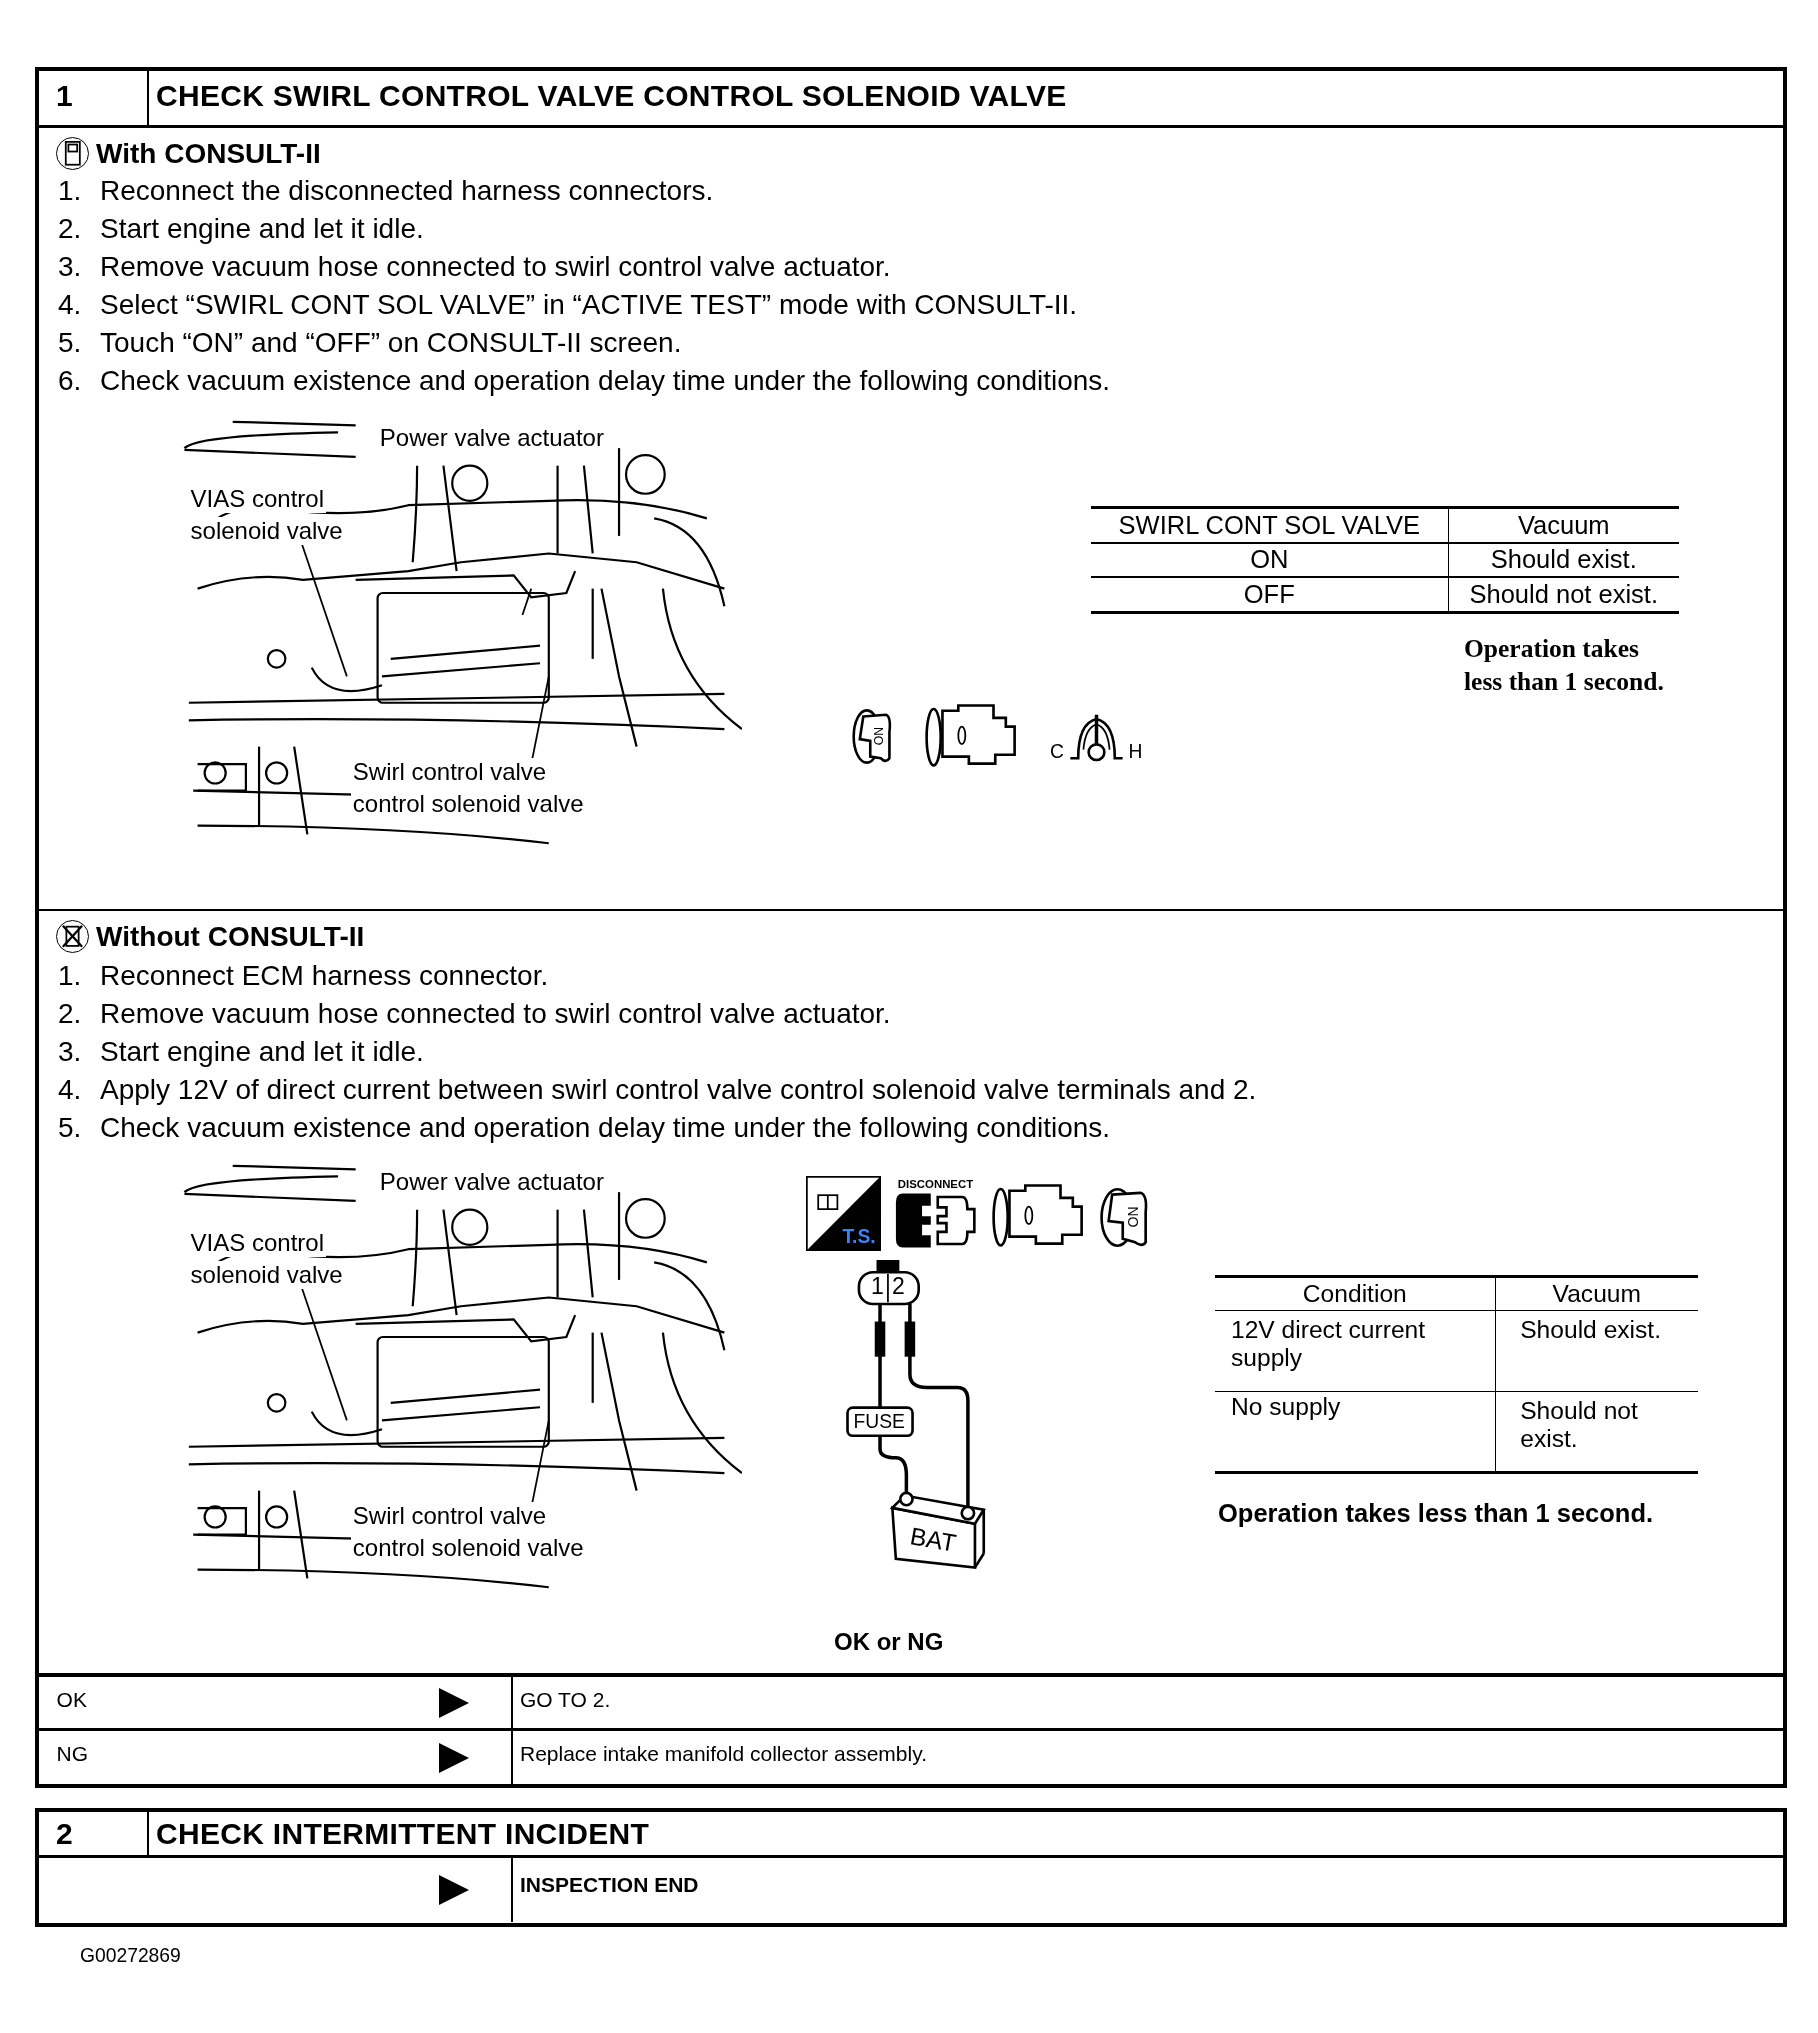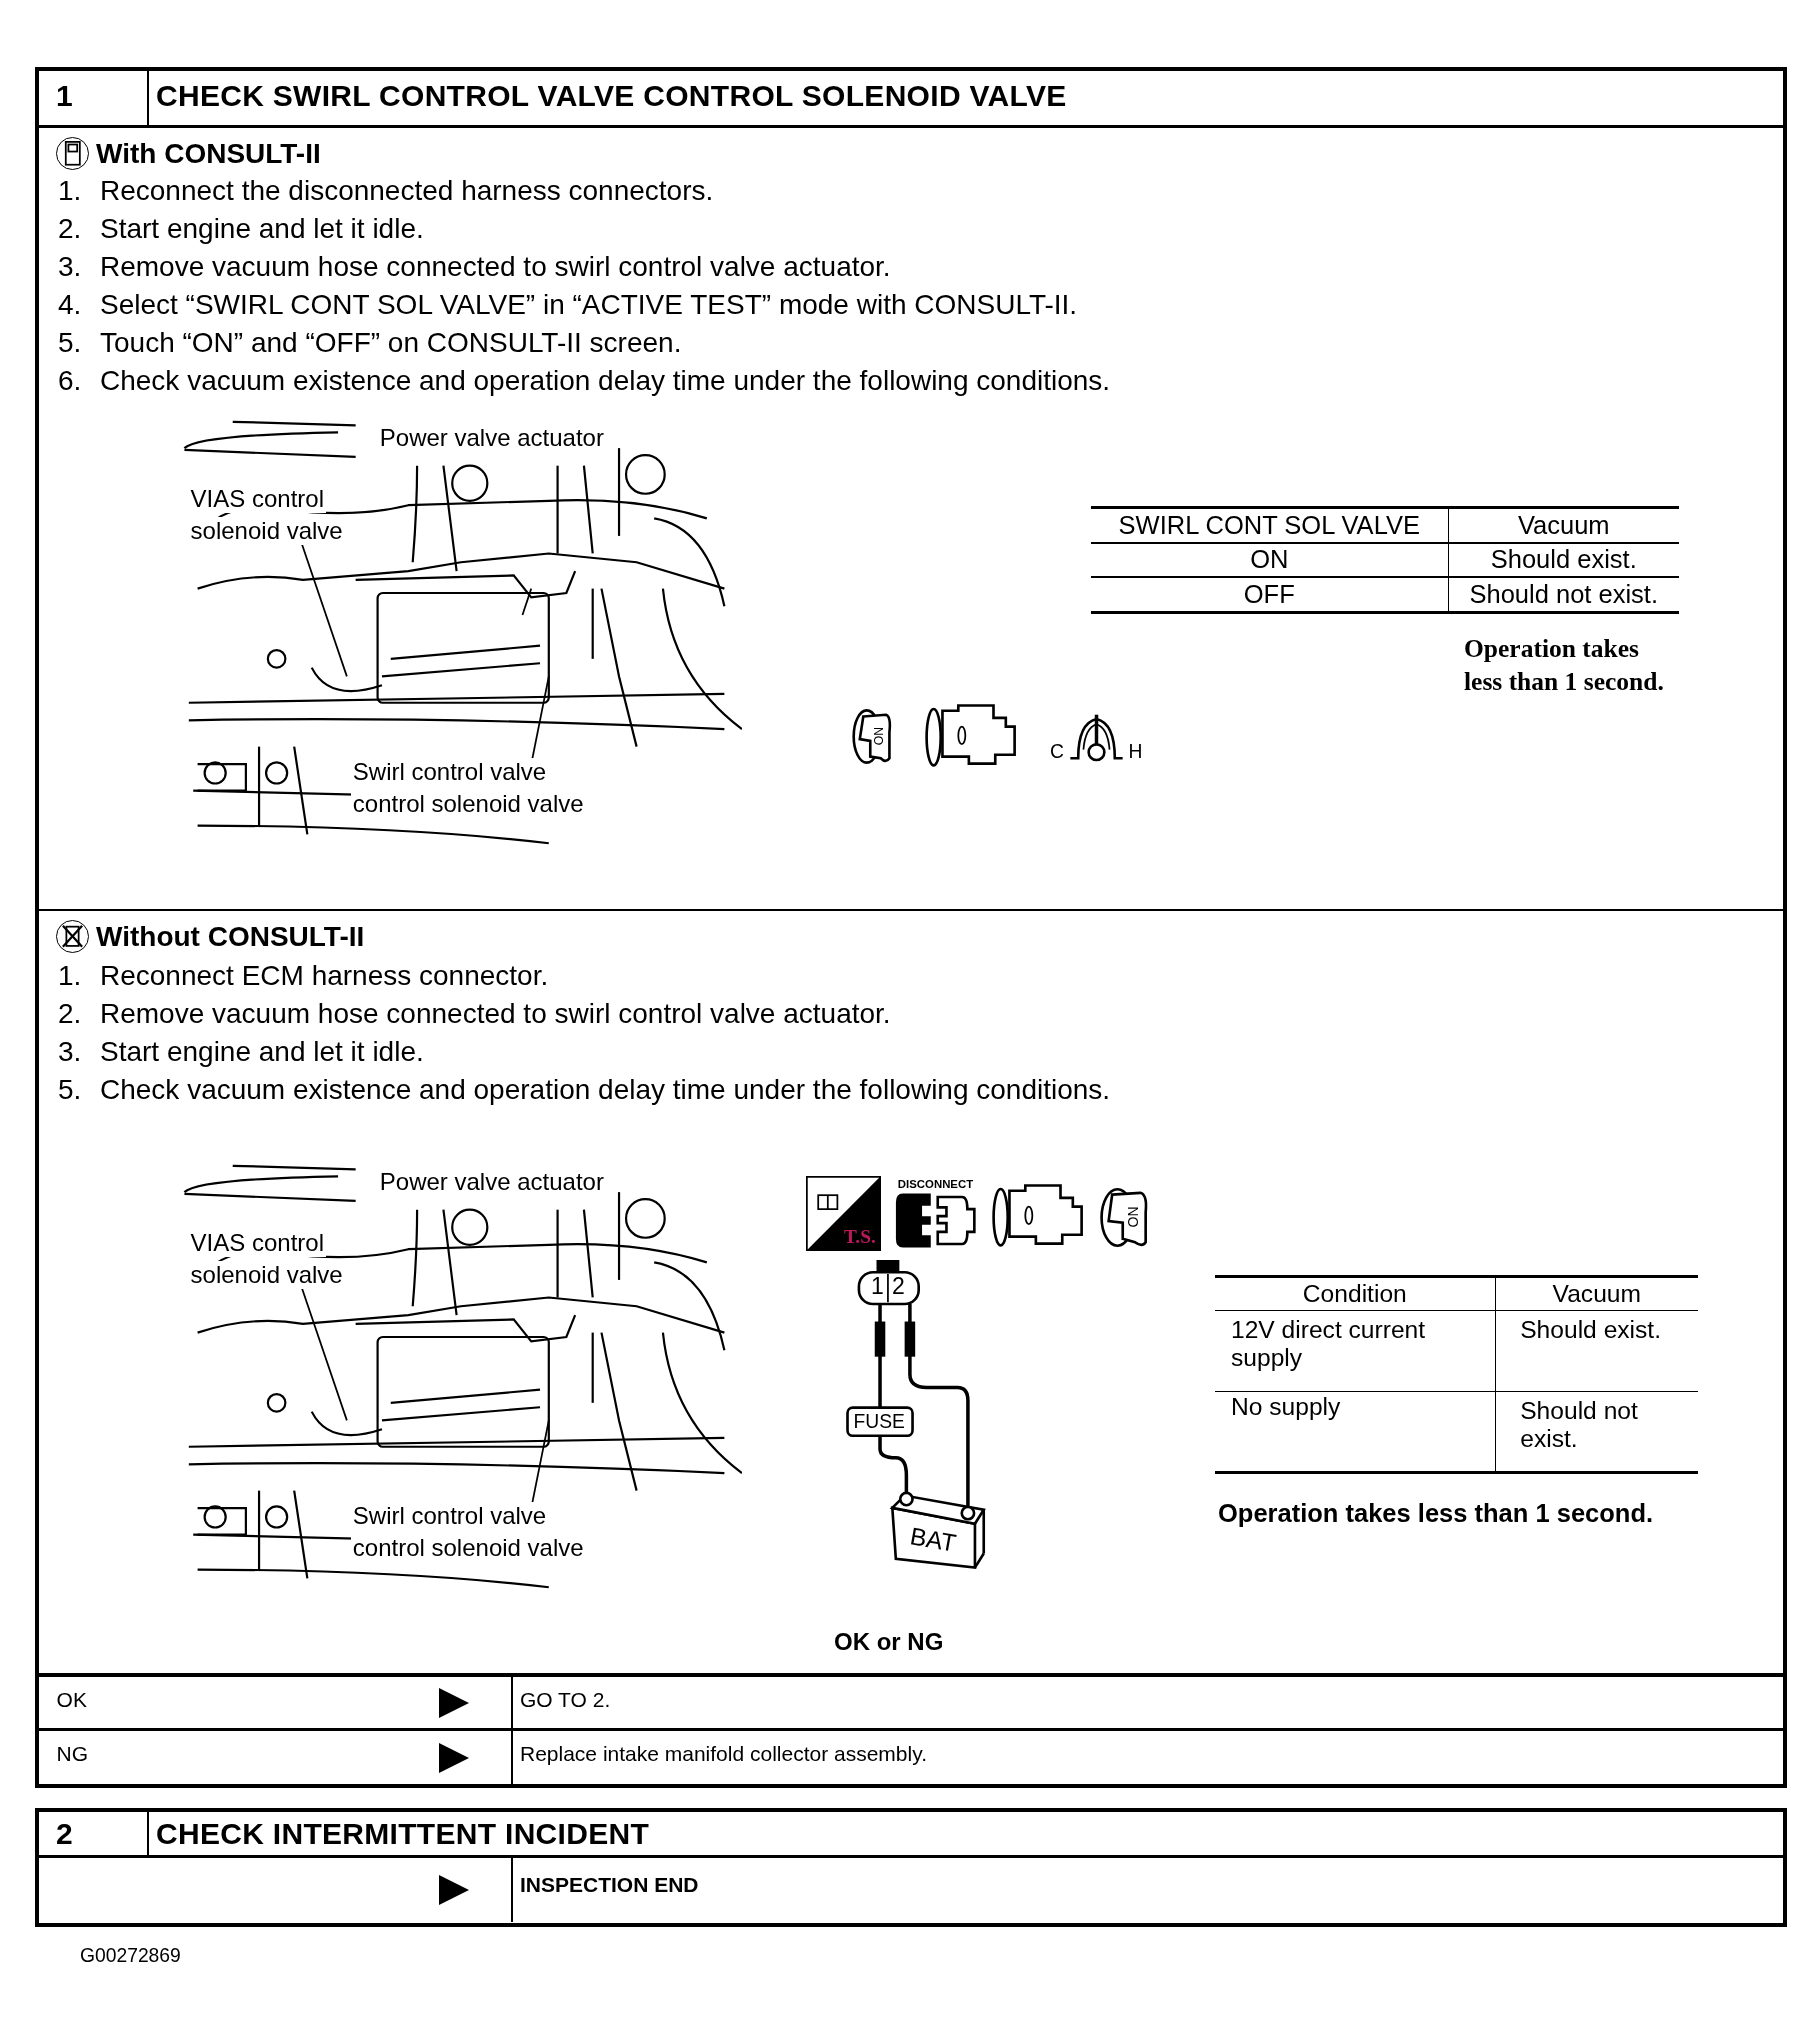--- a/index.html
+++ b/index.html
@@ -154,20 +154,21 @@
         <line x1="1" y1="2" x2="23" y2="26" stroke="#000" stroke-width="2.5"></line>
         <line x1="23" y1="2" x2="1" y2="26" stroke="#000" stroke-width="2.5"></line>
       </svg>
   </span>
   <span>Without CONSULT-II</span>
 </div>
 <ul class="steps" style="left:58px;top:957px;">
   <li><span class="n">1.</span><span>Reconnect ECM harness connector.</span></li>
   <li><span class="n">2.</span><span>Remove vacuum hose connected to swirl control valve actuator.</span></li>
   <li><span class="n">3.</span><span>Start engine and let it idle.</span></li>
+  <li><span class="n">4.</span><span>Apply 12V of direct current between swirl control valve control solenoid valve terminals and 2.</span></li>
   <li><span class="n">5.</span><span>Check vacuum existence and operation delay time under the following conditions.</span></li>
 </ul>
 
 <div class="abs" style="left:180px;top:1157px;width:562px;height:439px;">
   <svg width="562" height="439" viewBox="0 0 640 500">
     <g fill="none" stroke="#000" stroke-width="2.5">
       <path d="M5 40 Q20 25 180 22"></path>
         <path d="M60 10 L200 14"></path>
         <path d="M5 42 L200 50"></path>
       <path d="M30 130 Q60 100 120 110 Q200 120 260 105 L420 100 Q520 95 600 120"></path>
@@ -212,21 +213,21 @@
 </div>
 
 <div class="abs" style="left:806px;top:1176px;display:flex;align-items:flex-end;gap:10.5px;">
   <span style="position:relative;display:inline-block;width:75px;height:75px;">
     <svg width="75" height="75" viewBox="0 0 86 86">
         <rect x="1" y="1" width="84" height="84" fill="#fff" stroke="#000" stroke-width="2"></rect>
         <polygon points="85,1 85,85 1,85" fill="#000"></polygon>
         <rect x="14" y="22" width="22" height="16" fill="none" stroke="#000" stroke-width="2"></rect>
         <line x1="25" y1="22" x2="25" y2="38" stroke="#000" stroke-width="2"></line>
       </svg>
-    <span style="position:absolute;right:5.3px;bottom:3.5px;color:#be185d;font-weight:bold;font-size:19.3px;font-family:Liberation Serif, serif;">T.S.</span>
+    <span style="position:absolute;right:5.3px;bottom:3.5px;color:#3b82f6;font-weight:bold;font-size:19.3px;">T.S.</span>
   </span>
   <span style="display:flex;flex-direction:column;align-items:center;">
     <span style="font-weight:bold;font-size:11.4px;">DISCONNECT</span>
     <svg width="88" height="61" viewBox="0 0 100 70">
         <path d="M12 4 L44 4 L44 18 L34 18 L34 30 L44 30 L44 40 L34 40 L34 52 L44 52 L44 66 L12 66 Q4 66 4 56 L4 14 Q4 4 12 4 Z" fill="#000"></path>
         <path d="M52 8 L80 8 Q86 8 86 22 L94 22 L94 48 L86 48 Q86 62 80 62 L52 62 L52 48 L62 48 L62 38 L52 38 L52 30 L62 30 L62 20 L52 20 Z" fill="#fff" stroke="#000" stroke-width="3"></path>
       </svg>
   </span>
   <span>
     <svg width="97" height="66" viewBox="0 0 110 75">

